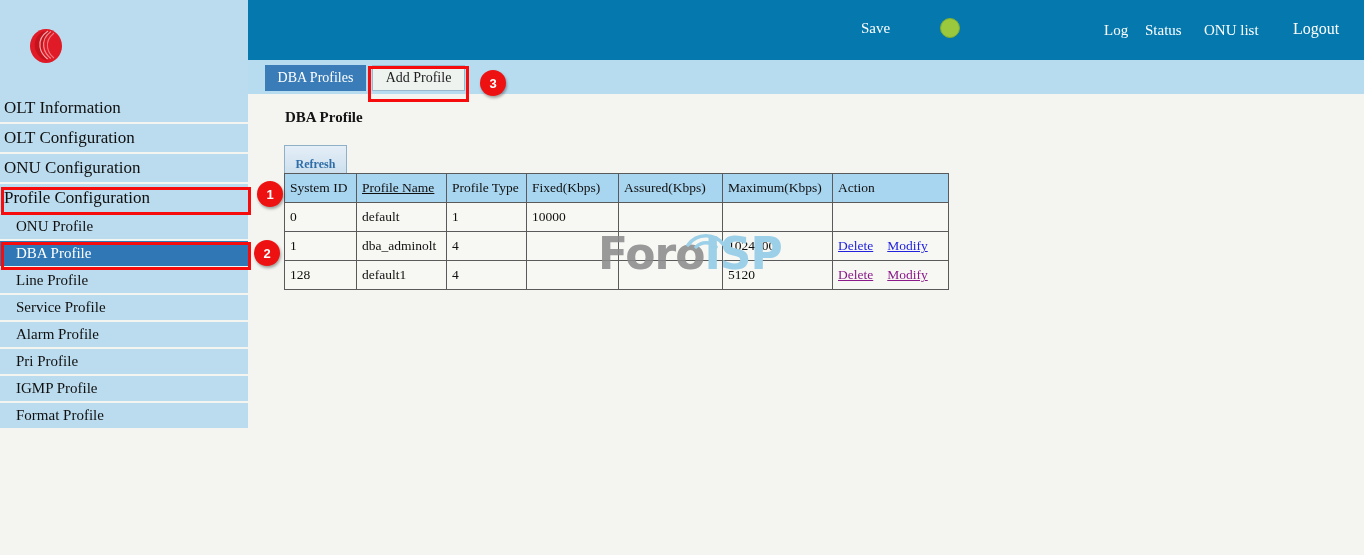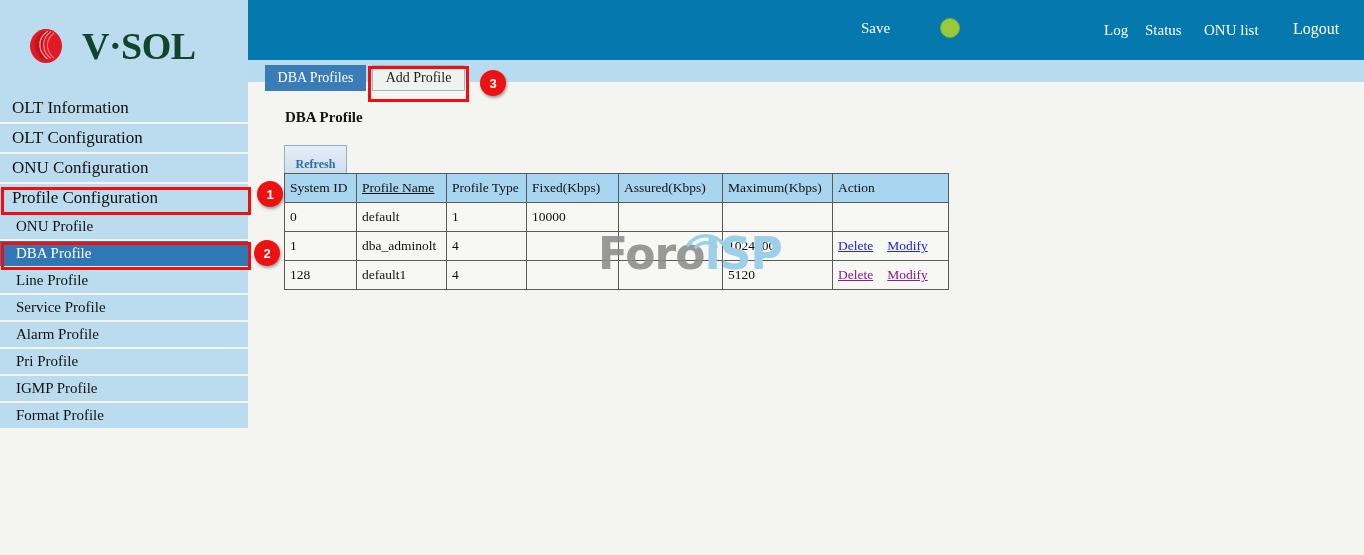--- a/index.html
+++ b/index.html
@@ -41,21 +41,21 @@
   #t-save   { left: 613px; top: 20px; }
   #t-led    { left: 692px; top: 18px; width: 20px; height: 20px;
               border-radius: 50%; background: #9ac93e; border: 1px solid #7fae2c; }
   #t-log    { left: 856px; top: 22px; }
   #t-status { left: 897px; top: 22px; }
   #t-onulist{ left: 956px; top: 22px; }
   #t-logout { left: 1045px; top: 20px; font-size: 16px; }
 
   
   .tabstrip {
-    position: absolute; left: 248px; top: 60px; width: 1116px; height: 22px;
+    position: absolute; left: 248px; top: 60px; width: 1116px; height: 34px;
     background: #b8dcef;
   }
   .tab {
     position: absolute; top: 5px; height: 26px;
     display: flex; align-items: center; justify-content: center;
     font-size: 14px; cursor: pointer; padding: 0 12px;
     font-family: "Liberation Serif", serif;
   }
   .tab.active { background: #3a7cb8; color: #ffffff; }
   .tab.inactive { background: #eef3f0; color: #1b1b1b; border: 1px solid #9ab9cd; }
@@ -78,21 +78,21 @@
   #badge-2 { left: 254px; top: 240px; }
   #badge-3 { left: 480px; top: 70px; }
 
   
   .sidebar {
     position: absolute; left: 0; top: 94px; width: 248px; height: 389px;
     background: #f4f5f0;
   }
   .nav-top {
     height: 28px; background: #bbdcee; margin-bottom: 2px;
-    display: flex; align-items: center; padding-left: 12px;
+    display: flex; align-items: center; padding-left: 4px;
     font-size: 17px; color: #101010; cursor: pointer;
     font-family: "Liberation Serif", serif;
   }
   .nav-sub {
     height: 25px; background: #bbdcee; margin-bottom: 2px;
     display: flex; align-items: center; padding-left: 16px;
     font-size: 15px; color: #101010; cursor: pointer;
     font-family: "Liberation Serif", serif;
   }
   .nav-sub.selected { background: #2f78b5; color: #ffffff; }
@@ -161,21 +161,20 @@
     <div class="logo-wrap">
       <span class="logo-mark">
         <svg width="48" height="48" viewBox="0 0 48 48">
           <path d="M38 24c0 9.4-7.2 17-16 17C13.2 41 6 33.4 6 24S13.2 7 22 7c8.8 0 16 7.6 16 17z" fill="#e01a26"></path>
           <path d="M18 10c-7 5-9 12-6 19 2.5 6 7 9 12 10-5-5-7-11-5-17 1.5-5 5-9 9-11-3.5-1.5-7-1.8-10-1z" fill="#c5121c"></path>
           <path d="M24 9c-6 4-9 10-8 16 .8 5 3.6 9 7.6 12" stroke="#ffd8d8" stroke-width="1.2" fill="none" opacity="0.75"></path>
           <path d="M27 9.5c-5.5 4-8.2 10-7.2 15.7.8 4.6 3.3 8.4 7 11.3" stroke="#ffd8d8" stroke-width="1.2" fill="none" opacity="0.6"></path>
           <path d="M30 11c-5 4-7.3 9.4-6.4 14.6.7 4.2 3 7.7 6.3 10.4" stroke="#ffd8d8" stroke-width="1.1" fill="none" opacity="0.5"></path>
         </svg>
       </span>
-      <span class="logo-text">V·SOL</span>
     </div>
   </div>
 
   <div class="topbar">
     <span class="topbar-item" id="t-save">Save</span>
     <span id="t-led" class="topbar-item"></span>
     <span class="topbar-item" id="t-log">Log</span>
     <span class="topbar-item" id="t-status">Status</span>
     <span class="topbar-item" id="t-onulist">ONU list</span>
     <span class="topbar-item" id="t-logout">Logout</span>

